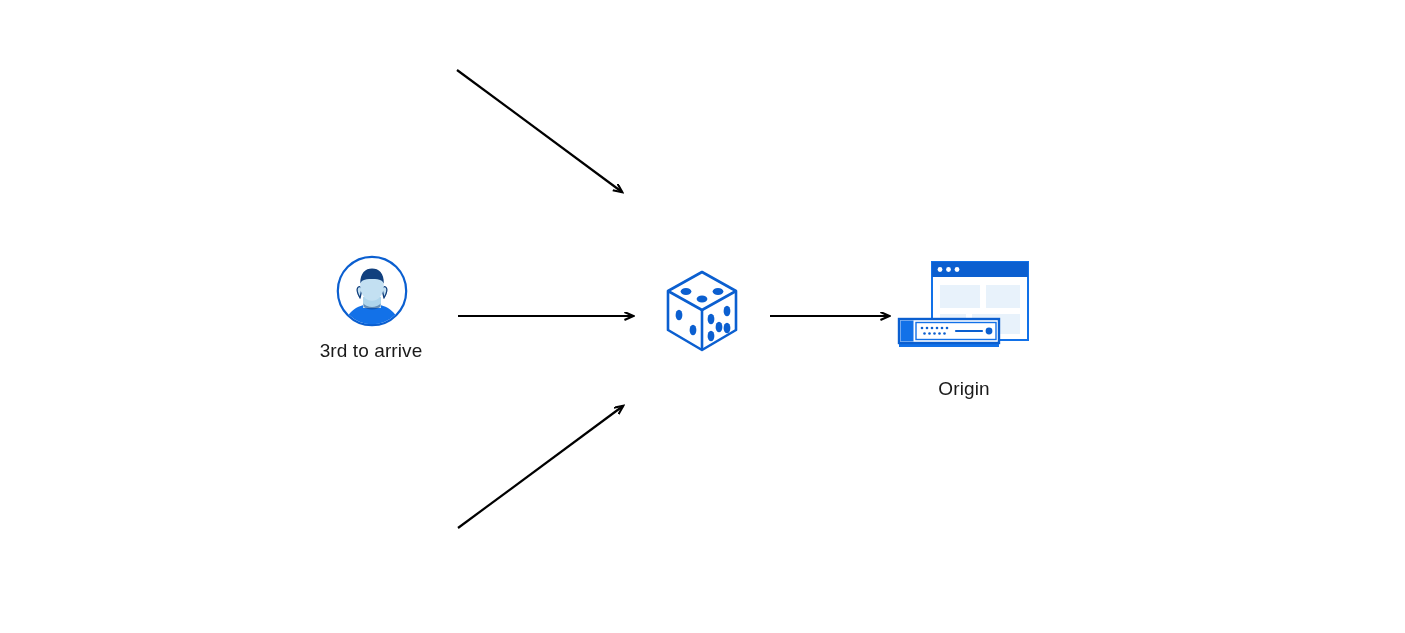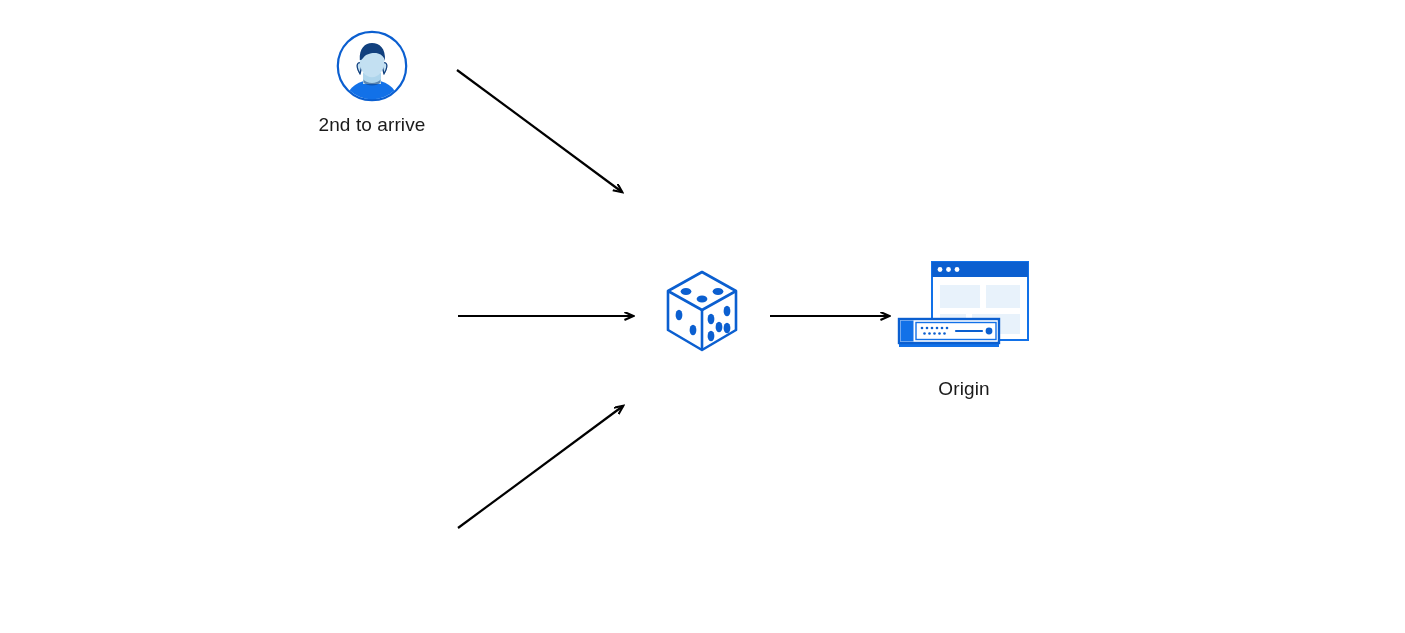--- a/index.html
+++ b/index.html
@@ -54,40 +54,40 @@
       </marker>
     </defs>
     <g stroke="#000000" stroke-width="2.2" fill="none" marker-end="url(#ah)">
       <line x1="457" y1="70" x2="622" y2="192"></line>
       <line x1="458" y1="316" x2="633" y2="316"></line>
       <line x1="458" y1="528" x2="623" y2="406"></line>
       <line x1="770" y1="316" x2="889" y2="316"></line>
     </g>
   </svg>
 
-  <div class="node" style="left:336px; top:30px;">
+
+  <div class="node" style="left:336px; top:255px;">
     <svg class="avatar" viewBox="0 0 72 72" xmlns="http://www.w3.org/2000/svg">
       <circle cx="36" cy="36" r="34.2" fill="#ffffff" stroke="#0b5fd0" stroke-width="2.2"></circle>
-      <clipPath id="cl1">
+      <clipPath id="cl2">
           <circle cx="36" cy="36" r="33.2"></circle>
         </clipPath>
-      <g clip-path="url(#cl1)">
-        <path d="M9 72 C11 57 23 50 36 50 C49 50 61 57 63 72 Z" fill="#1271e8"></path>
-        <path d="M27 43 L45 43 L45 54 L27 54 Z" fill="#c3e0f2"></path>
-        <path d="M27 50 C30 55 42 55 45 50 L45 43 L27 43 Z" fill="#aed5ec"></path>
-        <path d="M24 44 C22 40 20 37 21.5 34 C23 31.5 25.5 33 26 35 Z" fill="#c3e0f2" stroke="#11407e" stroke-width="1.3" stroke-linejoin="round"></path>
-        <path d="M48 44 C50 40 52 37 50.5 34 C49 31.5 46.5 33 46 35 Z" fill="#c3e0f2" stroke="#11407e" stroke-width="1.3" stroke-linejoin="round"></path>
-        <ellipse cx="36" cy="32" rx="12.2" ry="15.2" fill="#c3e0f2"></ellipse>
-        <path d="M23.8 30 C23 18.5 29 13 36 13 C43.5 13 49.8 18 49 31 C48 27 46 24.5 42 23.5 C37 22.3 30 23.8 27.5 27.5 C26.2 29.2 25.2 30.5 23.8 30 Z" fill="#11407e"></path>
-        <path d="M27.5 49.5 C30.5 54 41.5 54 44.5 49.5 L44.5 52.5 C41 56.5 31 56.5 27.5 52.5 Z" fill="#11407e" opacity="0.55"></path>
+      <g clip-path="url(#cl2)">
+        <path d="M8 72 C10 56 23 49 36 49 C49 49 62 56 64 72 Z" fill="#1271e8"></path>
+        <path d="M27 42 L45 42 L45 53 L27 53 Z" fill="#c3e0f2"></path>
+        <path d="M27 49 C30 54 42 54 45 49 L45 42 L27 42 Z" fill="#aed5ec"></path>
+        <path d="M24 43 C22 39 20 36 21.5 33 C23 30.5 25.5 32 26 34 Z" fill="#c3e0f2" stroke="#11407e" stroke-width="1.3" stroke-linejoin="round"></path>
+        <path d="M48 43 C50 39 52 36 50.5 33 C49 30.5 46.5 32 46 34 Z" fill="#c3e0f2" stroke="#11407e" stroke-width="1.3" stroke-linejoin="round"></path>
+        <ellipse cx="36" cy="31" rx="11.8" ry="14.8" fill="#c3e0f2"></ellipse>
+        <path d="M24.3 28.5 C24 18 29.5 13.5 36 13.5 C42.8 13.5 48.2 18 47.8 28.5 C46.2 25.5 45 24 36 24 C27.2 24 25.8 25.5 24.3 28.5 Z" fill="#11407e"></path>
+        <path d="M27.5 48.5 C30.5 53 41.5 53 44.5 48.5 L44.5 51.5 C41 55.5 31 55.5 27.5 51.5 Z" fill="#11407e" opacity="0.5"></path>
       </g>
     </svg>
-    <div class="node-label" style="left:-20px; top:84px; width:112px;">2nd to arrive</div>
+    <div class="node-label" style="left:-21px; top:85px; width:112px;">3rd to arrive</div>
   </div>
-
 
 
   <div class="node" style="left:662px; top:268px;">
     <svg width="80" height="96" viewBox="0 0 80 96" xmlns="http://www.w3.org/2000/svg">
       <g stroke="#0b5fd0" stroke-width="2.6" stroke-linejoin="round" fill="#ffffff">
         <path d="M40 4 L74 23 L74 62 L40 82 L6 62 L6 23 Z"></path>
       </g>
       <g stroke="#0b5fd0" stroke-width="2.6" fill="none" stroke-linejoin="round">
         <path d="M6 23 L40 42 L74 23"></path>
         <path d="M40 42 L40 82"></path>

